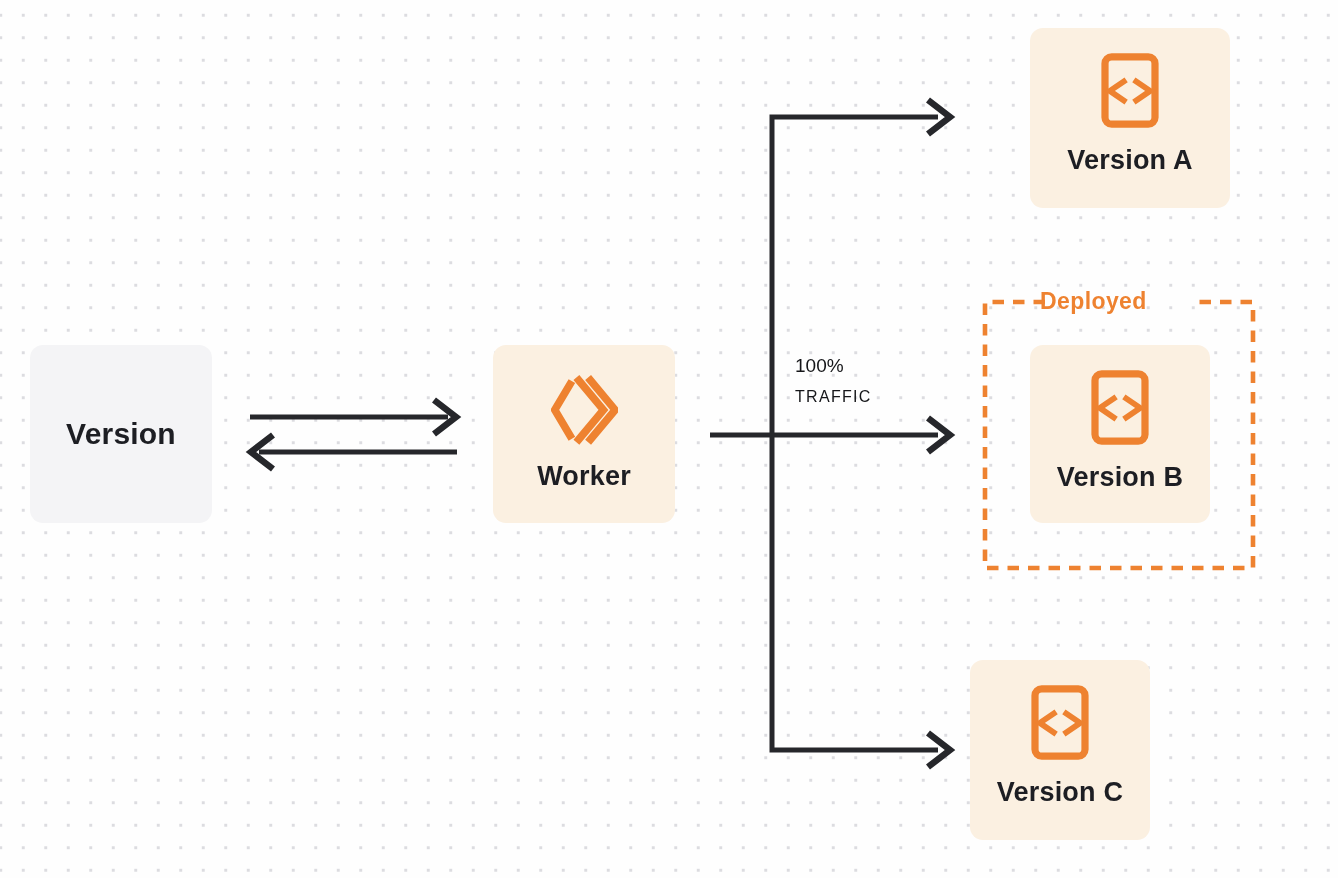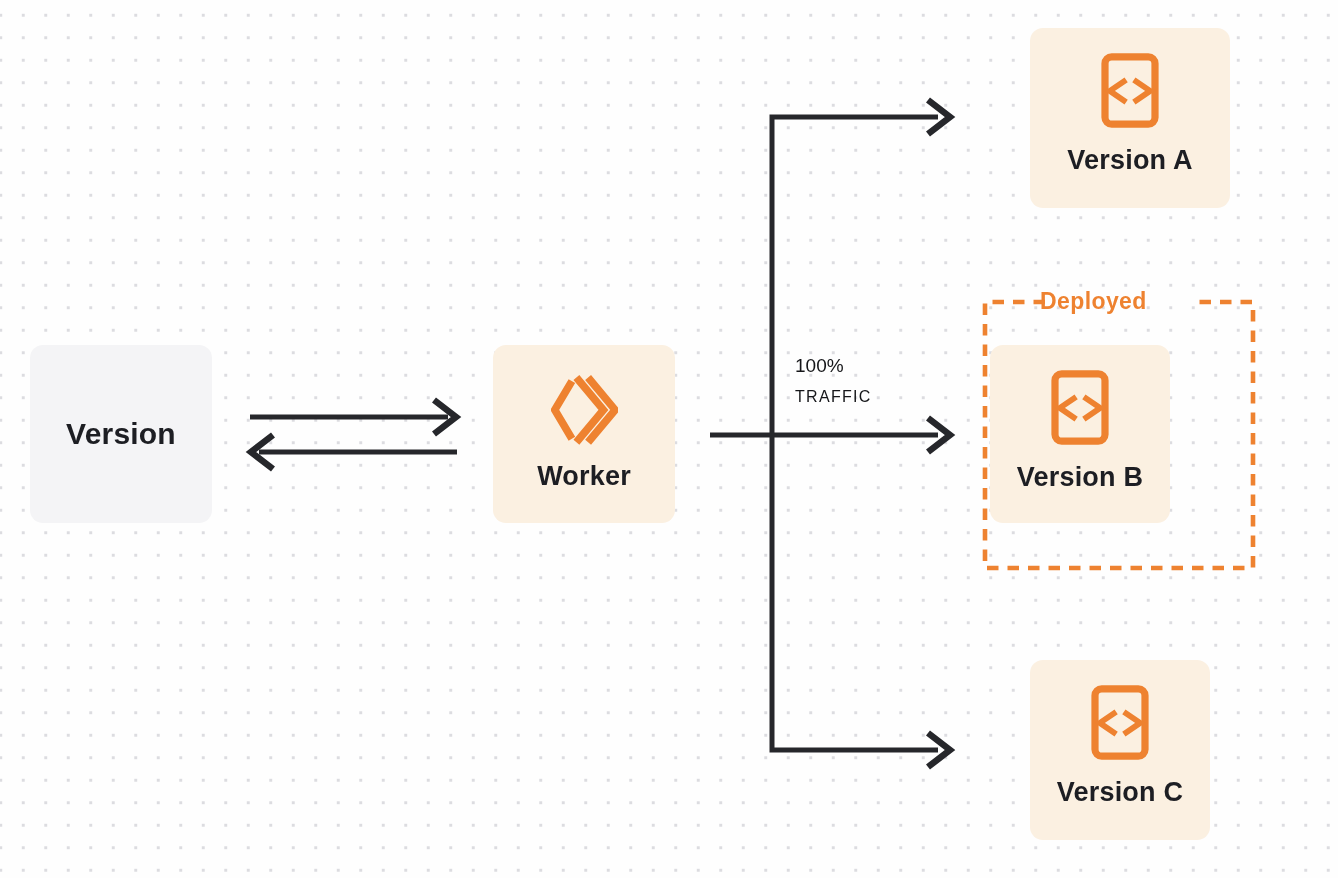--- a/index.html
+++ b/index.html
@@ -98,30 +98,30 @@
 
   <div class="node cream version-node" style="left:1030px;top:28px;width:200px;height:180px;">
     <svg class="icon-svg" width="58" height="75" viewBox="0 0 60 78" aria-hidden="true">
       <rect x="4" y="4" width="52" height="70" rx="7" stroke-width="7.5"></rect>
       <path d="M26 28 L9 39.5 L26 51" stroke-width="6"></path>
       <path d="M34 28 L51 39.5 L34 51" stroke-width="6"></path>
     </svg>
     <span class="node-label">Version A</span>
   </div>
 
-  <div class="node cream version-node" style="left:990px;top:345px;width:180px;height:178px;">
+  <div class="node cream version-node" style="left:1030px;top:345px;width:180px;height:178px;">
     <svg class="icon-svg" width="58" height="75" viewBox="0 0 60 78" aria-hidden="true">
       <rect x="4" y="4" width="52" height="70" rx="7" stroke-width="7.5"></rect>
       <path d="M26 28 L9 39.5 L26 51" stroke-width="6"></path>
       <path d="M34 28 L51 39.5 L34 51" stroke-width="6"></path>
     </svg>
     <span class="node-label">Version B</span>
   </div>
 
-  <div class="node cream version-node" style="left:1030px;top:660px;width:180px;height:180px;">
+  <div class="node cream version-node" style="left:970px;top:660px;width:180px;height:180px;">
     <svg class="icon-svg" width="58" height="75" viewBox="0 0 60 78" aria-hidden="true">
       <rect x="4" y="4" width="52" height="70" rx="7" stroke-width="7.5"></rect>
       <path d="M26 28 L9 39.5 L26 51" stroke-width="6"></path>
       <path d="M34 28 L51 39.5 L34 51" stroke-width="6"></path>
     </svg>
     <span class="node-label">Version C</span>
   </div>
 
   <div class="deployed-label">Deployed</div>
 

